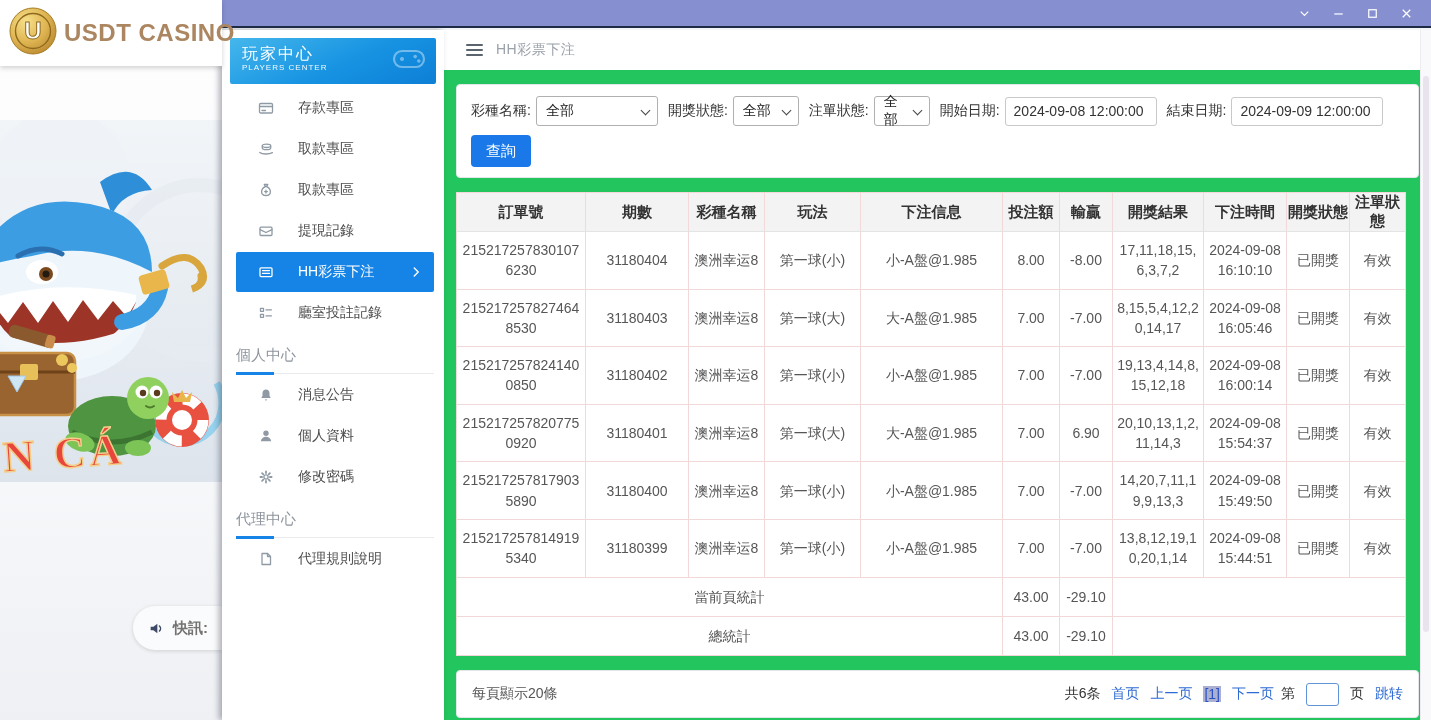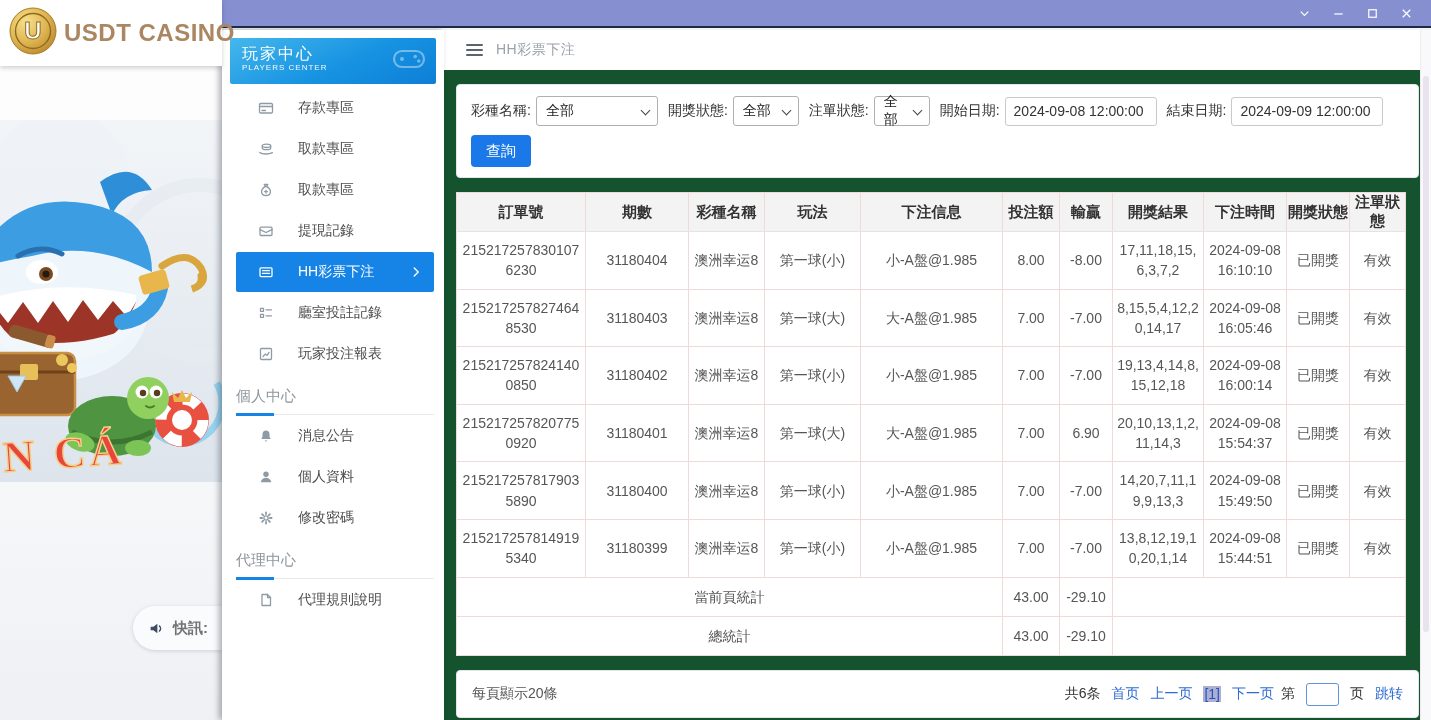--- a/index.html
+++ b/index.html
@@ -46,21 +46,21 @@
   .sb-item.active .ic { color:#fff; }
   .sb-item .chev { position:absolute; right:11px; top:13px; display:none; }
   .sb-item.active .chev { display:block; }
 
   
   .main { position:absolute; left:444px; top:30px; right:0; bottom:0; z-index:2; }
   .topbar { height:40px; background:#fff; display:flex; align-items:center; padding-left:22px; gap:13px; }
   .hamburger { width:17px; display:flex; flex-direction:column; gap:3px; }
   .hamburger i { display:block; height:2px; background:#5a646e; border-radius:1px; }
   .topbar-title { font-size:14px; color:#9aa1a9; letter-spacing:.5px; }
-  .content { position:absolute; top:40px; left:0; right:11px; bottom:0; background:#14532d; padding:14px 0 0 12px; }
+  .content { position:absolute; top:40px; left:0; right:11px; bottom:0; background:#22c55e; padding:14px 0 0 12px; }
 
   
   .scrollbar { position:absolute; right:0; top:30px; width:11px; bottom:0; background:#f9f9fb; border-left:1px solid #ececf0; z-index:3; }
   .scroll-thumb { position:absolute; left:2px; right:2px; top:46px; height:556px; background:#e9e3ee; border-radius:4px; }
 
   
   .filter-card { width:963px; background:#fff; border:1px solid #e3e6ea; border-radius:4px; padding:11px 14px 10px; }
   .filter-row { display:flex; align-items:center; flex-wrap:nowrap; }
   .f-label { font-size:14px; color:#333; margin-right:5px; white-space:nowrap; }
   .f-gap { width:10px; }
@@ -276,29 +276,20 @@
       </div>
       <div class="sb-item">
         <span class="ic">
           <svg viewBox="0 0 16 16" width="16" height="16" fill="none" stroke="currentColor" stroke-width="1.3" stroke-linecap="round" stroke-linejoin="round">
             <rect x="2.5" y="3.3" width="3" height="3"></rect>
             <rect x="2.5" y="9.3" width="3" height="3"></rect>
             <path d="M8 4.8h5.5M8 10.8h5.5"></path>
           </svg>
         </span>
         <span class="lb">廳室投註記錄</span>
-      </div>
-      <div class="sb-item">
-        <span class="ic">
-          <svg viewBox="0 0 16 16" width="16" height="16" fill="none" stroke="currentColor" stroke-width="1.3" stroke-linecap="round" stroke-linejoin="round">
-            <rect x="2.5" y="2.5" width="11" height="11" rx="1"></rect>
-            <path d="M5 10.6l2.2-2.5 1.8 1.2 2-2.9"></path>
-          </svg>
-        </span>
-        <span class="lb">玩家投注報表</span>
       </div>
       <div class="sb-section-title">個人中心</div>
       <div class="sb-item">
         <span class="ic">
           <svg viewBox="0 0 16 16" width="16" height="16" fill="none" stroke="currentColor" stroke-width="1.3" stroke-linecap="round" stroke-linejoin="round">
             <path fill="currentColor" stroke="none" d="M8 2.6c2 0 3.5 1.5 3.5 3.5v2.7l1.2 2.2H3.3l1.2-2.2V6.1C4.5 4.1 6 2.6 8 2.6z"></path>
             <path fill="currentColor" stroke="none" d="M6.7 12.4a1.35 1.35 0 0 0 2.6 0z"></path>
           </svg>
         </span>
         <span class="lb">消息公告</span>

